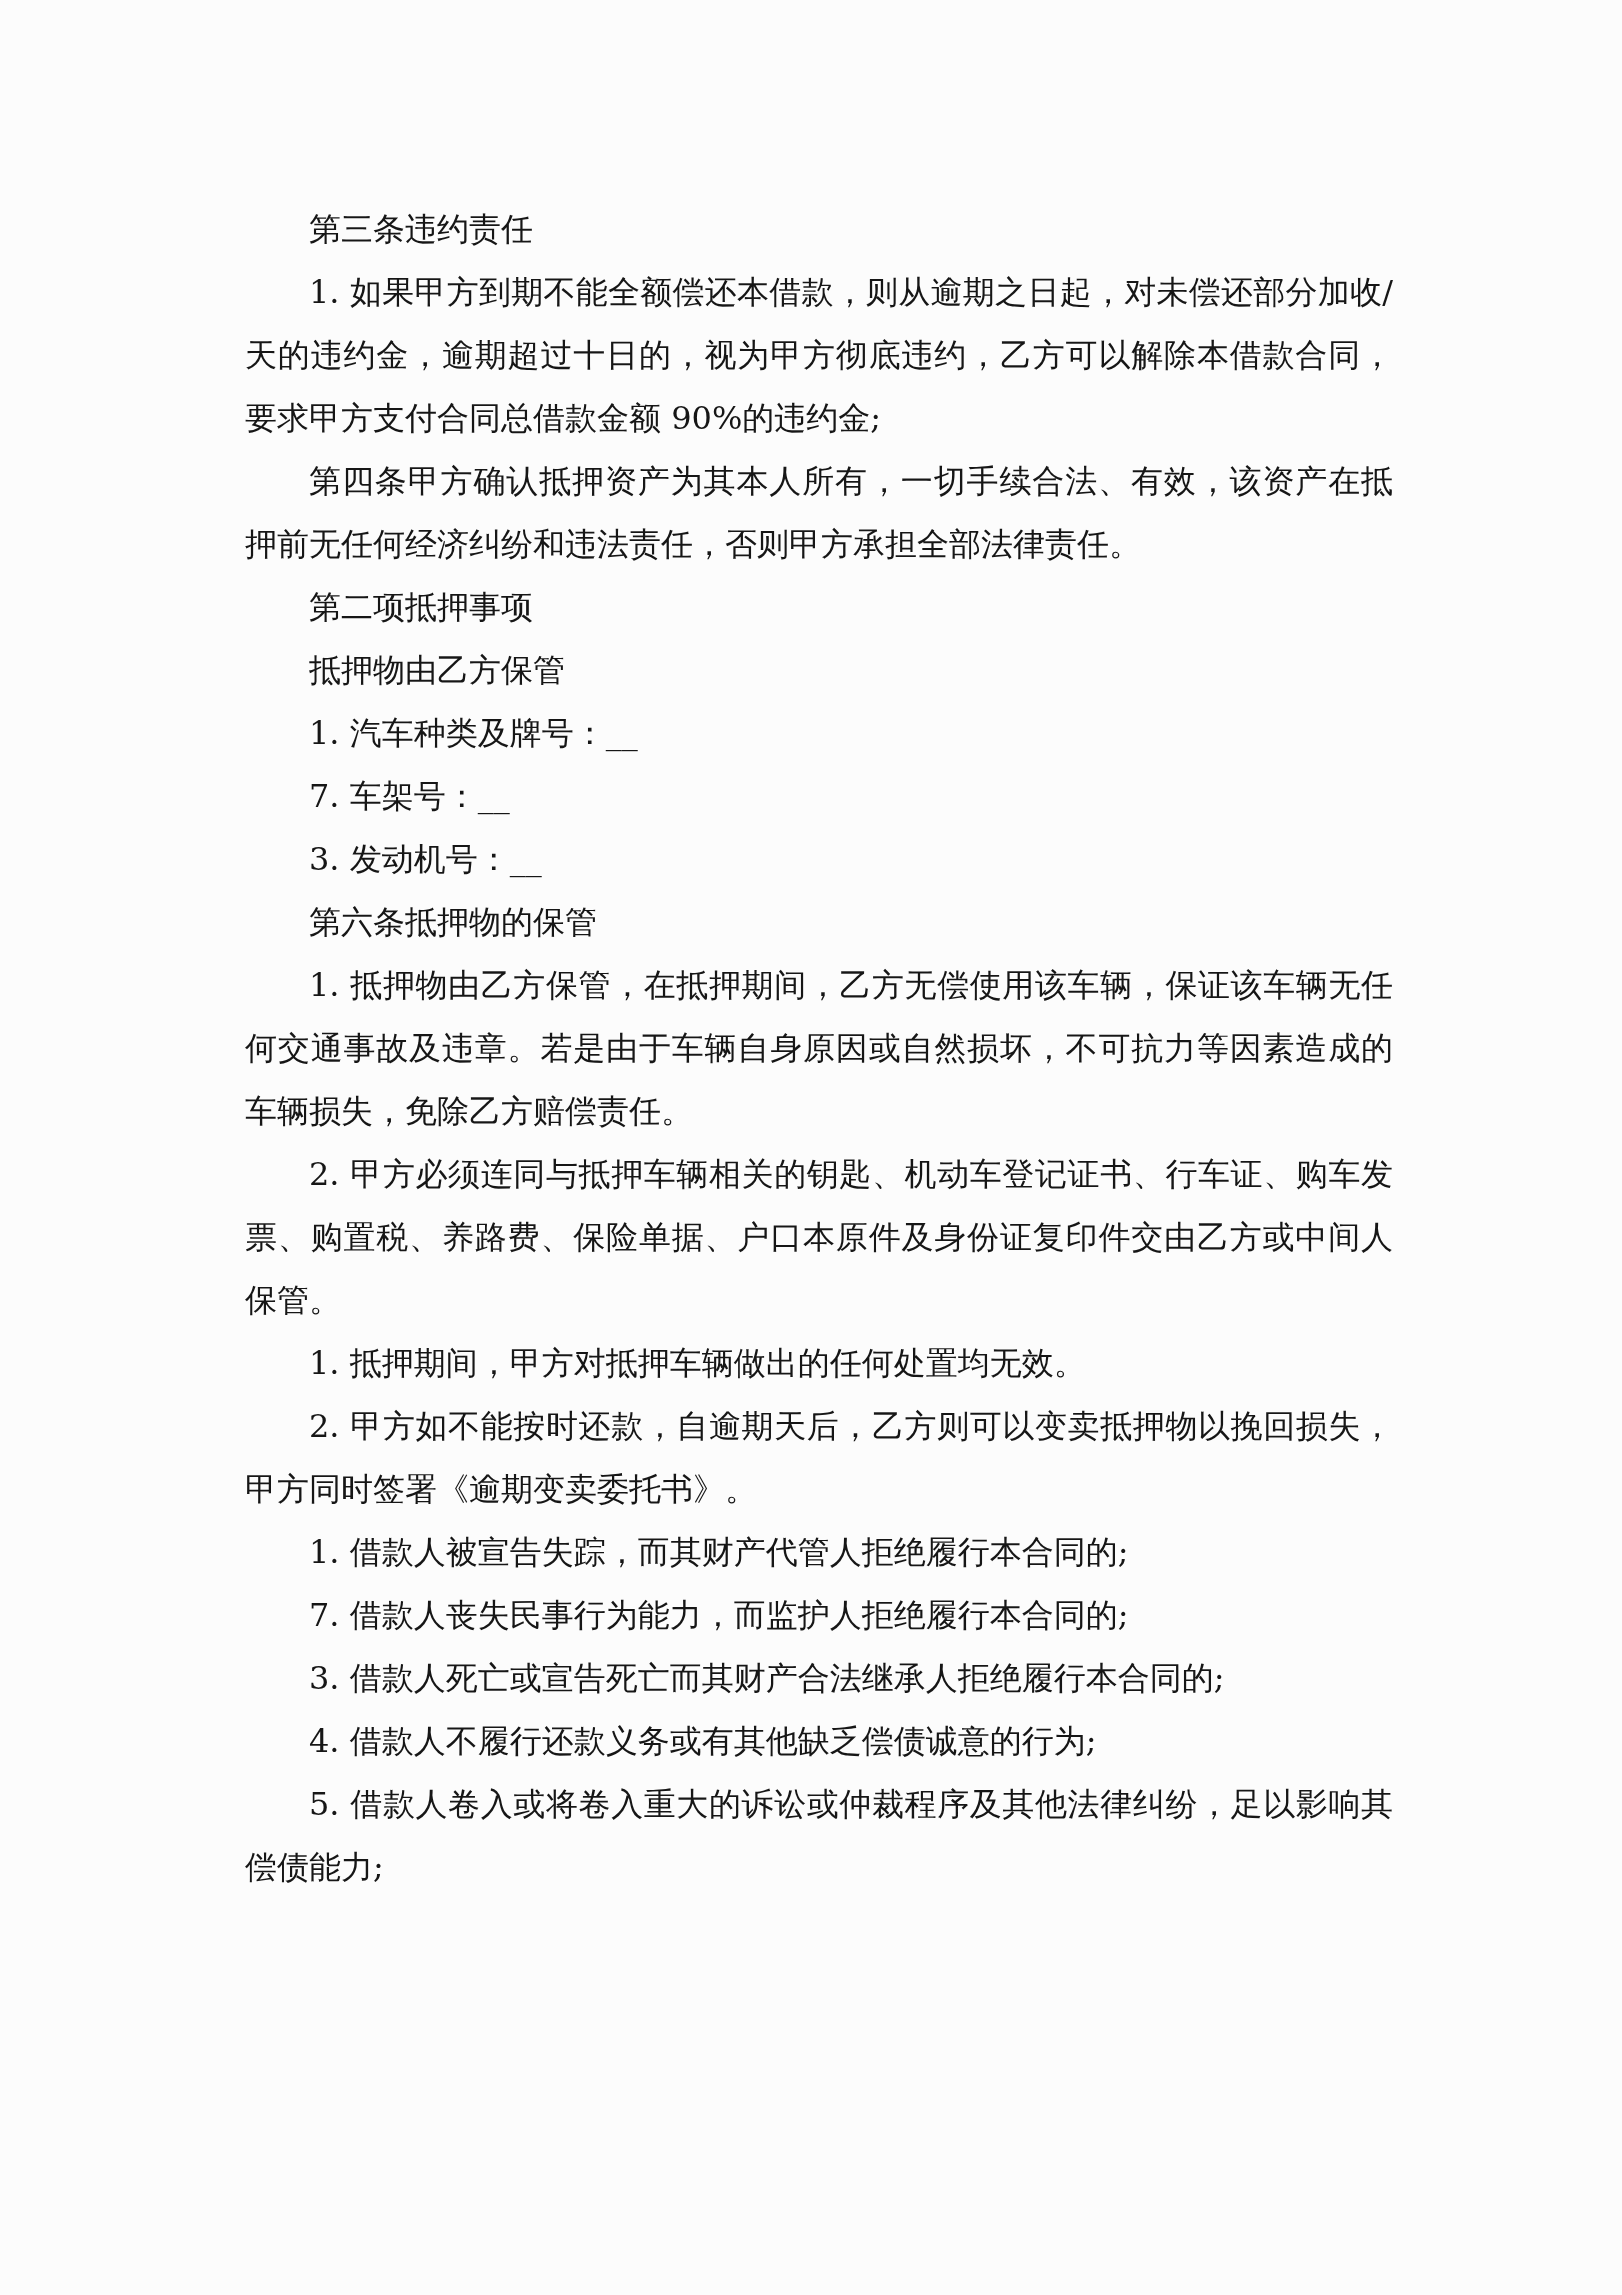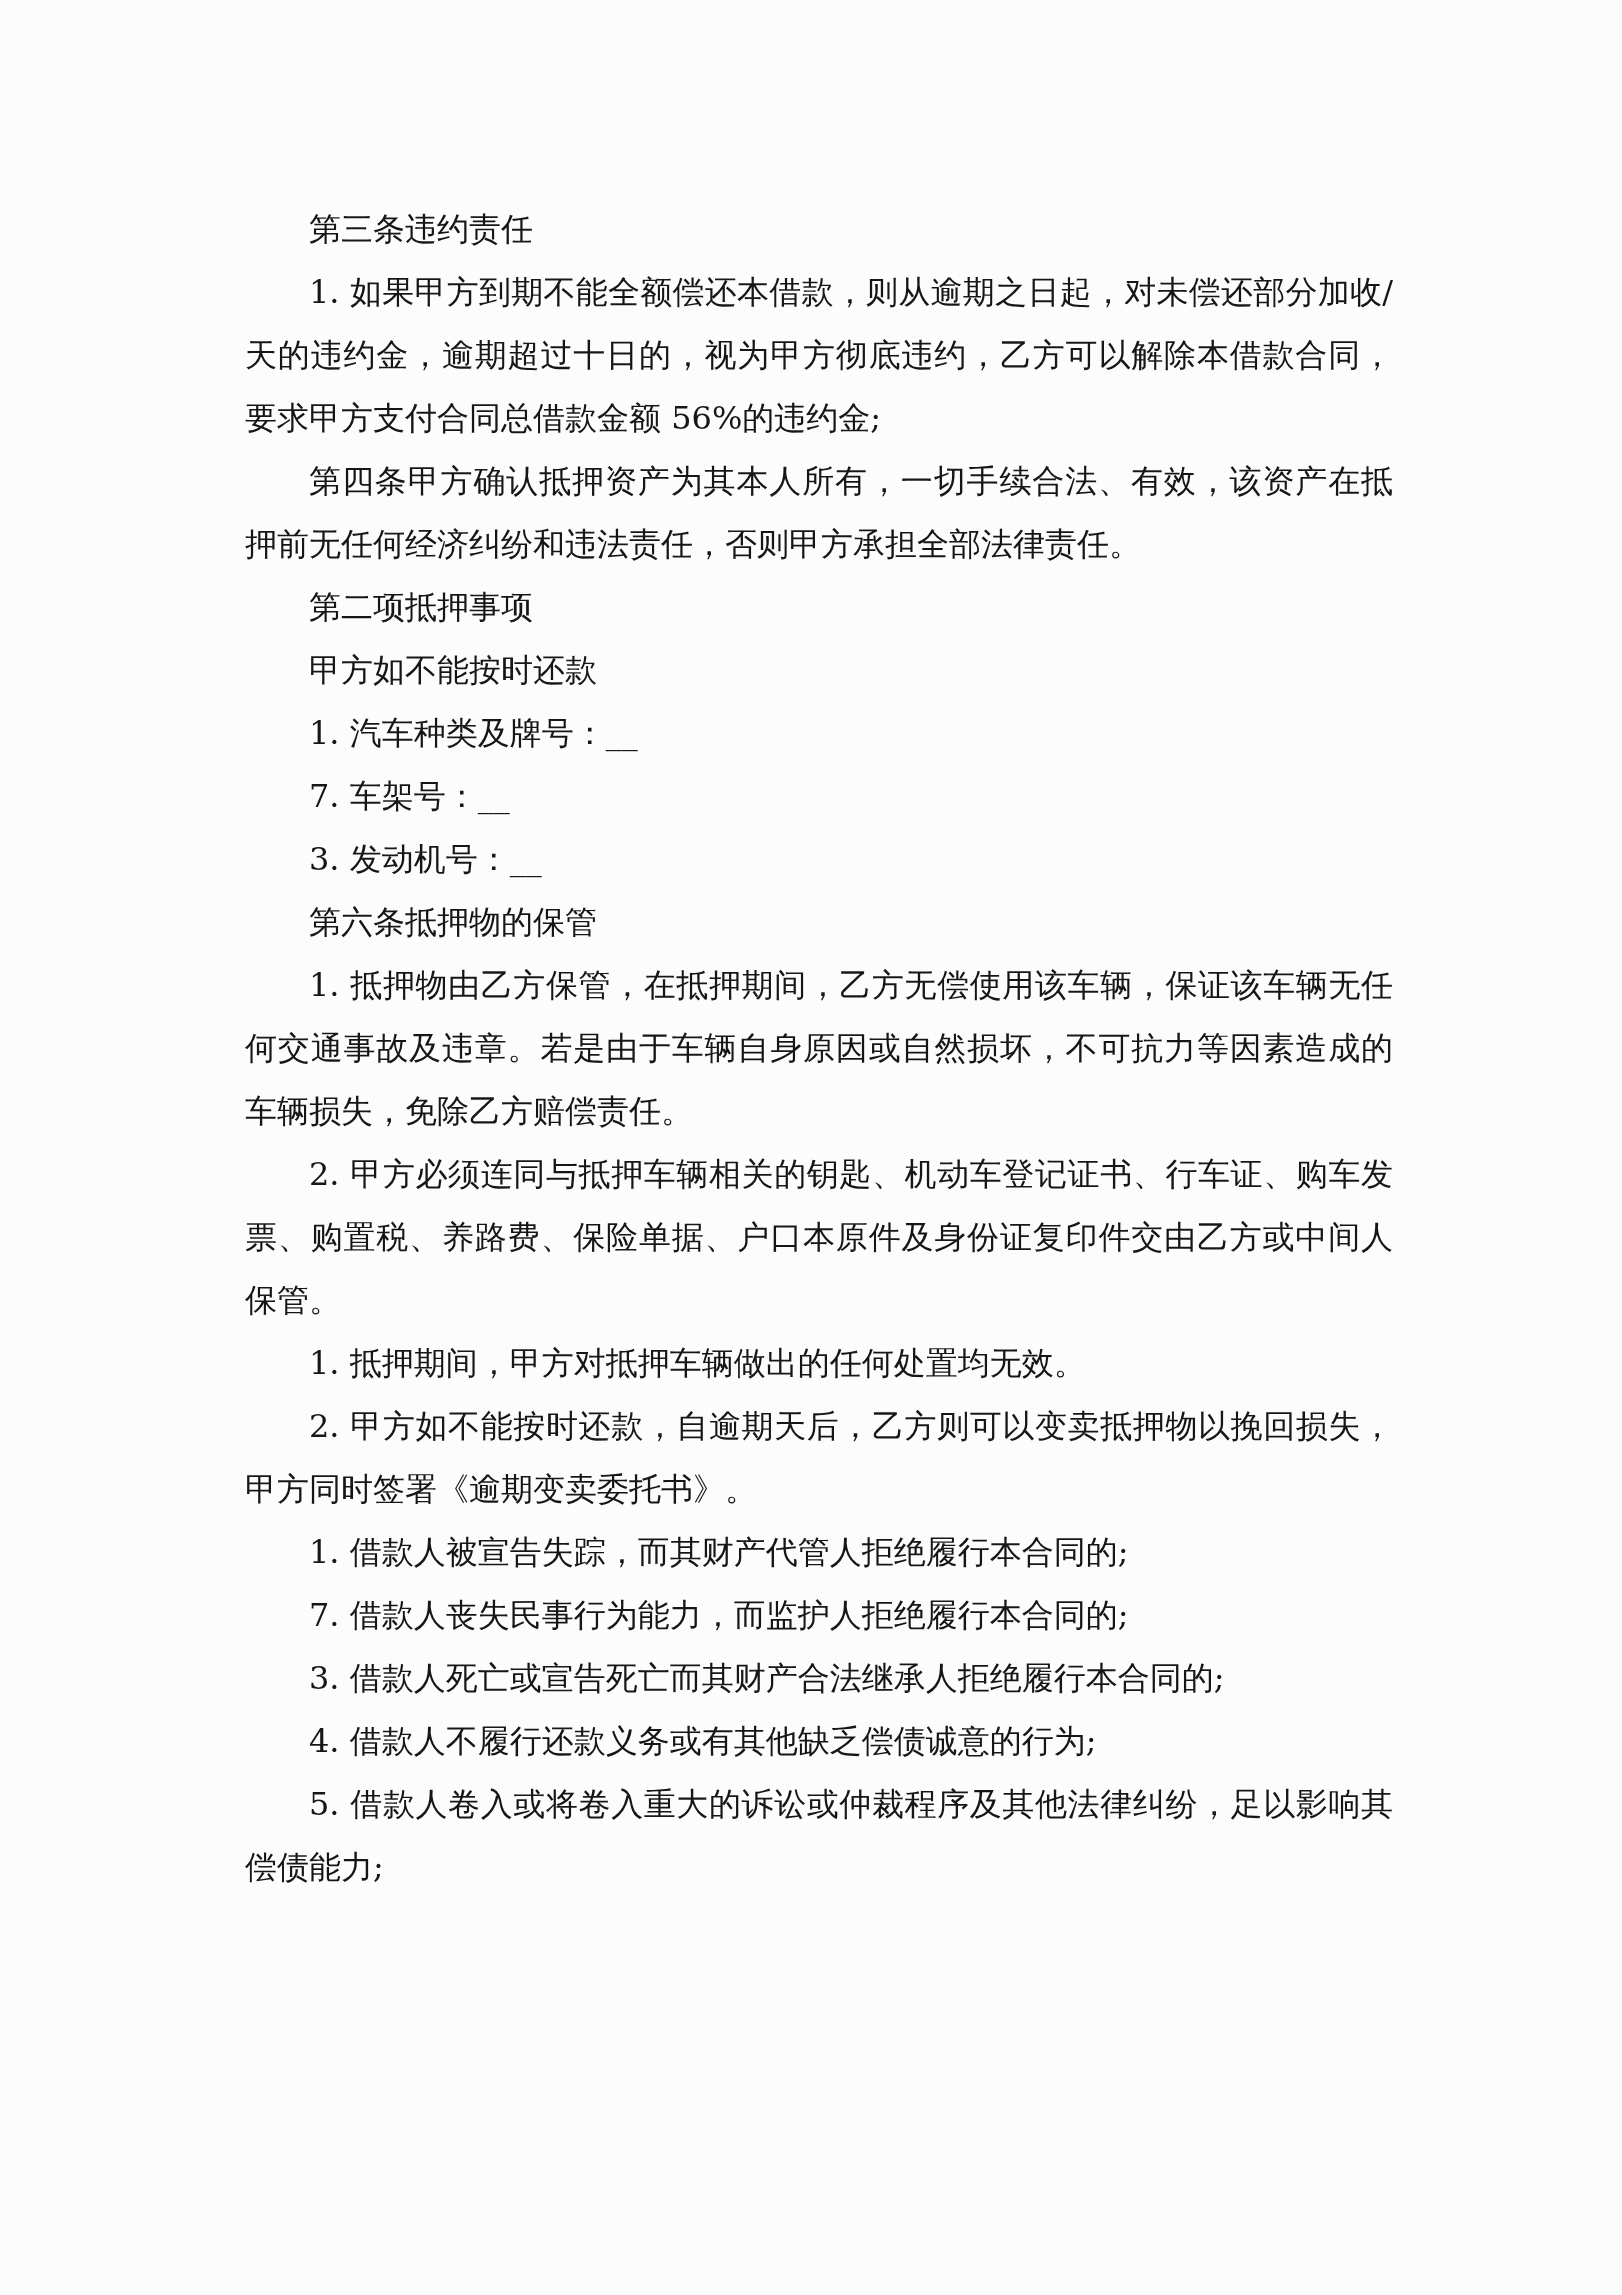--- a/index.html
+++ b/index.html
@@ -39,24 +39,24 @@
     text-indent: 2em;
     word-break: normal;
   }
 </style>
 </head>
 <body>
 
 <div class="page">
   <div class="contract-body">
     <p>第三条违约责任</p>
-    <p>1. 如果甲方到期不能全额偿还本借款，则从逾期之日起，对未偿还部分加收/ 天的违约金，逾期超过十日的，视为甲方彻底违约，乙方可以解除本借款合同，要求甲方支付合同总借款金额 56%的违约金;</p>
+    <p>1. 如果甲方到期不能全额偿还本借款，则从逾期之日起，对未偿还部分加收/ 天的违约金，逾期超过十日的，视为甲方彻底违约，乙方可以解除本借款合同，要求甲方支付合同总借款金额 90%的违约金;</p>
     <p>第四条甲方确认抵押资产为其本人所有，一切手续合法、有效，该资产在抵押前无任何经济纠纷和违法责任，否则甲方承担全部法律责任。</p>
     <p>第二项抵押事项</p>
-    <p>甲方如不能按时还款</p>
+    <p>抵押物由乙方保管</p>
     <p>1. 汽车种类及牌号：__</p>
     <p>7. 车架号：__</p>
     <p>3. 发动机号：__</p>
     <p>第六条抵押物的保管</p>
     <p>1. 抵押物由乙方保管，在抵押期间，乙方无偿使用该车辆，保证该车辆无任何交通事故及违章。若是由于车辆自身原因或自然损坏，不可抗力等因素造成的车辆损失，免除乙方赔偿责任。</p>
     <p>2. 甲方必须连同与抵押车辆相关的钥匙、机动车登记证书、行车证、购车发票、购置税、养路费、保险单据、户口本原件及身份证复印件交由乙方或中间人保管。</p>
     <p>1. 抵押期间，甲方对抵押车辆做出的任何处置均无效。</p>
     <p>2. 甲方如不能按时还款，自逾期天后，乙方则可以变卖抵押物以挽回损失，甲方同时签署《逾期变卖委托书》。</p>
     <p>1. 借款人被宣告失踪，而其财产代管人拒绝履行本合同的;</p>
     <p>7. 借款人丧失民事行为能力，而监护人拒绝履行本合同的;</p>

